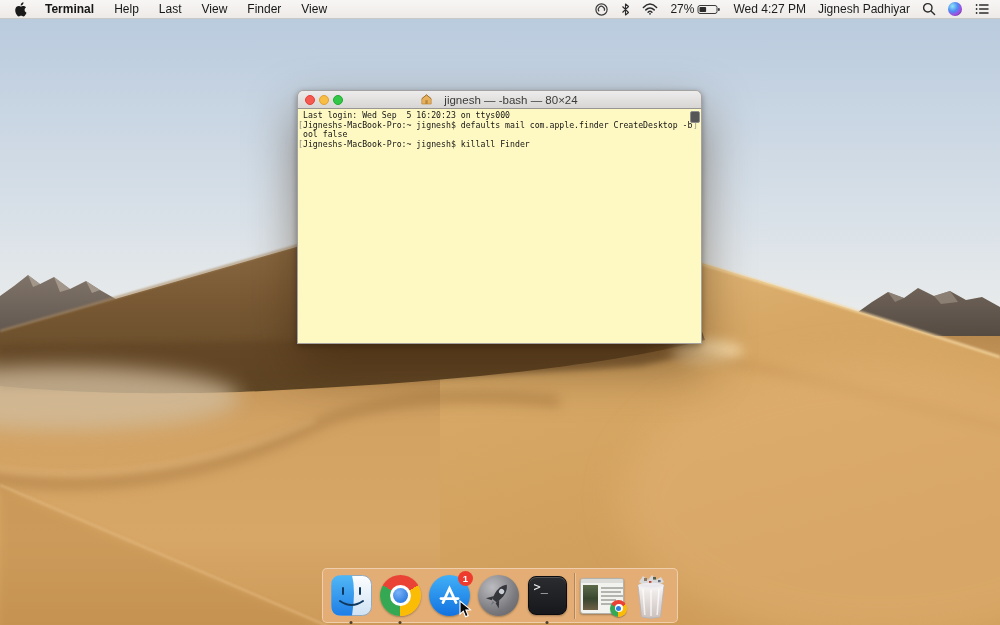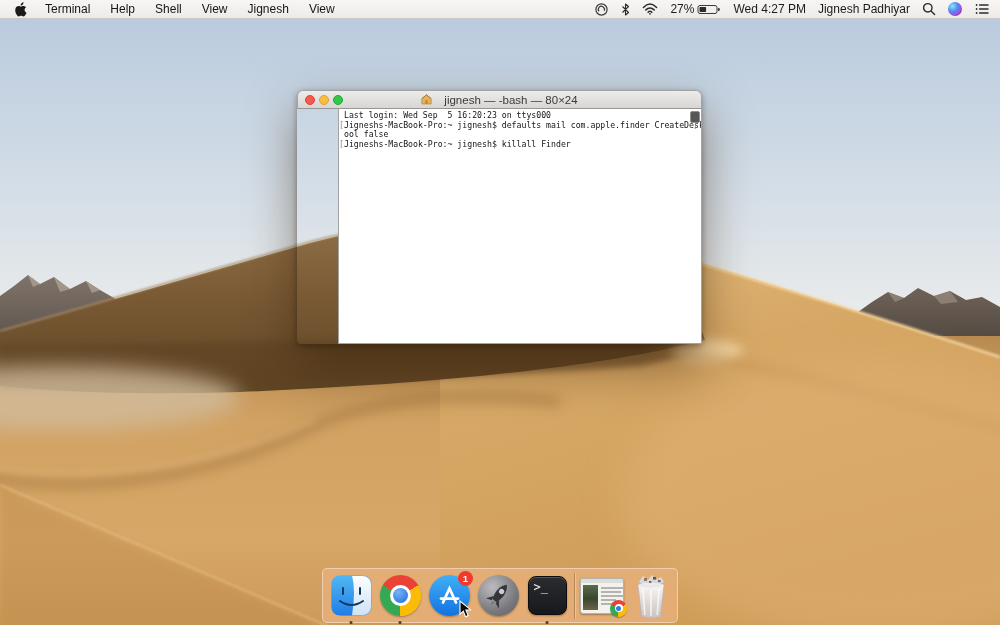--- a/index.html
+++ b/index.html
@@ -8,44 +8,44 @@
   .wp{position:absolute;inset:0;z-index:0;}
 
   
   .menubar{position:absolute;top:0;left:0;right:0;height:19px;z-index:6;
     background:linear-gradient(#f8f6f4,#edeae8);border-bottom:1px solid rgba(0,0,0,.18);
     display:flex;justify-content:space-between;align-items:center;
     font-size:12px;color:#161616;box-sizing:border-box;padding:0 6px 0 10px;}
   .mb-left{display:flex;align-items:center;}
   .apple{display:flex;align-items:center;padding:0 8px 0 4px;}
   .mb-item{padding:0 10px;line-height:19px;}
-  .app-name{font-weight:normal;}
+  .app-name{font-weight:bold;}
   .mb-right{display:flex;align-items:center;gap:12px;padding-right:4px;}
   .st-text{font-size:12px;color:#1c1c1c;}
   .st-icon{display:flex;align-items:center;}
   .batt-group{display:flex;align-items:center;gap:3px;}
   .siri{width:14px;height:14px;border-radius:50%;
     background:radial-gradient(circle at 32% 30%,#8fe6f7 0%,#4f8df3 38%,#a44be0 66%,#171c3c 100%);}
 
   
   .window{position:absolute;left:297px;top:90px;width:405px;height:254px;z-index:3;
     border-radius:6px 6px 4px 4px;
     box-shadow:0 22px 48px rgba(55,32,8,.5),0 2px 6px rgba(0,0,0,.35);}
   .titlebar{height:19px;background:linear-gradient(#edecec,#d8d6d4);
     border:1px solid #a5a3a1;border-bottom:1px solid #989694;border-radius:6px 6px 0 0;
     position:relative;display:flex;align-items:center;justify-content:center;box-sizing:border-box;}
   .tl{width:10px;height:10px;border-radius:50%;position:absolute;top:4px;box-sizing:border-box;}
   .tl.red{left:7px;background:#f6594f;border:1px solid #e14138;}
   .tl.yellow{left:21px;background:#f8bd44;border:1px solid #e0a033;}
   .tl.green{left:35px;background:#33c748;border:1px solid #22a833;}
   .title-wrap{display:flex;align-items:center;gap:12px;font-size:11.5px;font-weight:500;color:#3c3a38;}
-  .term{position:absolute;top:19px;left:0;right:0;bottom:0;background:#ffffff;
+  .term{position:absolute;top:19px;left:0;right:0;bottom:0;background:#fef9c3;
     border:1px solid #a5a3a1;border-top:none;box-sizing:border-box;overflow:hidden;
     padding:2px 0 0 5px;font-family:"DejaVu Sans Mono",monospace;
-    font-size:8.2px;line-height:9.7px;color:#141414;margin-left:41px;}
+    font-size:8.2px;line-height:9.7px;color:#141414;}
   .t-line{white-space:pre;position:relative;height:9.7px;}
   .mk{color:#8f8f8f;}
   .mkl{position:absolute;left:-5px;}
   .mkr{position:absolute;right:3px;}
   .cursor{display:inline-block;width:4.8px;height:8.4px;background:#707070;vertical-align:-1.2px;}
   .scroll-thumb{position:absolute;top:2px;right:1px;width:8px;height:10px;
     background:#565656;border:1px solid #8e8e8e;border-radius:2px;}
 
   
   .dock{position:absolute;left:322px;top:568px;width:356px;height:55px;z-index:4;
@@ -181,23 +181,23 @@
 
   <div class="menubar">
     <div class="mb-left">
       <span class="apple">
         <svg width="13" height="15" viewBox="0 0 14 17" fill="#1a1a1a">
           <path d="M11.6 9.1c0-2 1.6-3 1.7-3.05-.9-1.35-2.35-1.55-2.85-1.57-1.2-.12-2.37.72-2.98.72-.62 0-1.57-.7-2.58-.68-1.33.02-2.55.77-3.23 1.96-1.38 2.4-.35 5.95.99 7.9.66.95 1.44 2.02 2.47 1.98 1-.04 1.37-.64 2.57-.64 1.2 0 1.54.64 2.59.62 1.07-.02 1.75-.97 2.4-1.93.76-1.1 1.07-2.17 1.09-2.23-.03-.01-2.09-.8-2.17-3.08zM9.6 2.8c.55-.67.92-1.6.82-2.52-.79.03-1.75.53-2.32 1.2-.51.59-.96 1.54-.84 2.45.88.07 1.78-.45 2.34-1.13z"></path>
         </svg>
       </span>
       <span class="mb-item app-name">Terminal</span>
       <span class="mb-item">Help</span>
-      <span class="mb-item">Shell</span>
+      <span class="mb-item">Last</span>
       <span class="mb-item">View</span>
-      <span class="mb-item">Jignesh</span>
+      <span class="mb-item">Finder</span>
       <span class="mb-item">View</span>
     </div>
     <div class="mb-right">
       <span class="st-icon">
         <svg width="15" height="15" viewBox="0 0 15 15" fill="none" stroke="#3a3a3a" stroke-width="1.2">
           <circle cx="7.5" cy="7.5" r="5.6"></circle>
           <path d="M5 9.4 A3.1 3.1 0 1 1 10.2 8.8"></path>
         </svg>
       </span>
       <span class="st-icon">

